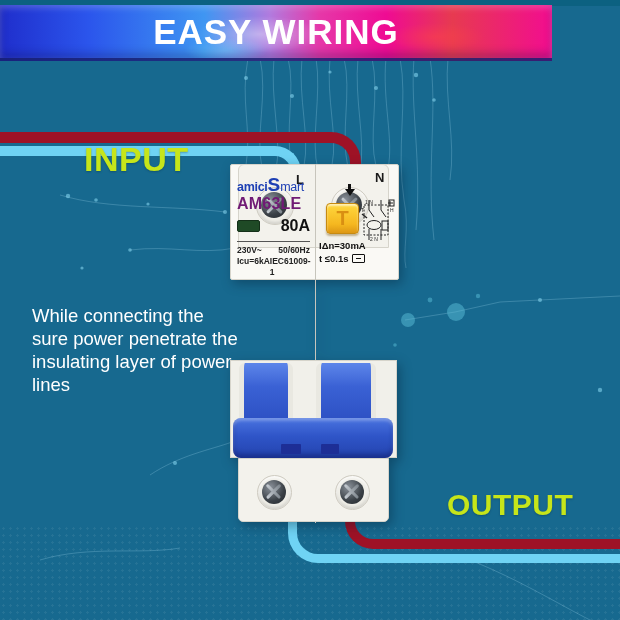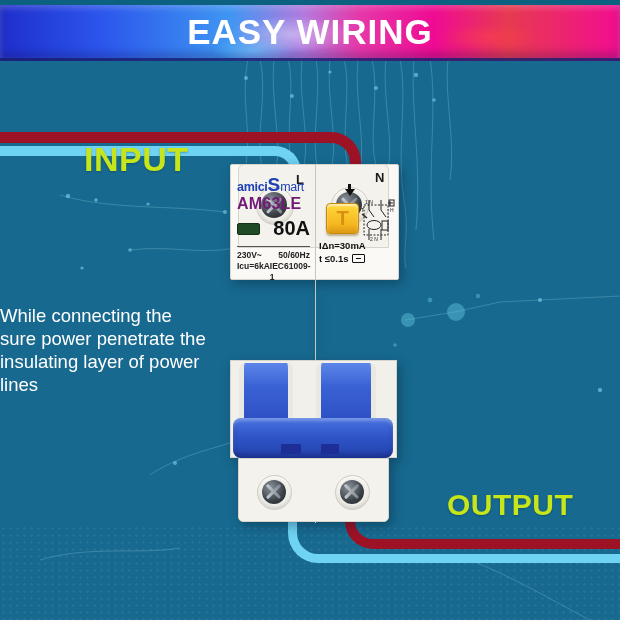--- a/index.html
+++ b/index.html
@@ -7,39 +7,39 @@
   #stage{position:relative;width:620px;height:620px;background:#17698f;overflow:hidden;}
 
   
   #deco-svg{position:absolute;left:0;top:0;z-index:1;}
   #dot-grid{position:absolute;left:0;top:525px;width:620px;height:95px;z-index:1;
     background-image:radial-gradient(rgba(255,255,255,0.14) 1px, transparent 1.4px);
     background-size:7px 7px;opacity:.45;}
 
   
   #banner-strip{position:absolute;left:0;top:0;width:620px;height:6px;background:#0c6181;z-index:4;}
-  #banner{position:absolute;left:0;top:5px;width:620px;height:53px;z-index:4;
+  #banner{position:absolute;left:0;top:5px;width:552px;height:53px;z-index:4;
     background:linear-gradient(90deg,#1f2ecc 0%,#2b55ec 16%,#3f96f2 37%,#b27ade 49%,#e637a8 58%,#ef0b93 70%,#e73a50 82%,#f20d90 100%);
     border-bottom:3px solid rgba(24,30,110,0.85);
     box-shadow:inset 0 3px 6px rgba(255,255,255,0.22), inset 0 -5px 8px rgba(10,10,70,0.25);
     display:flex;align-items:center;justify-content:center;}
   #banner .glow{position:absolute;inset:0;
     background:radial-gradient(90px 26px at 47% 55%, rgba(255,255,255,0.38), transparent 70%),
                radial-gradient(60px 18px at 41% 85%, rgba(120,220,255,0.45), transparent 70%),
                radial-gradient(70px 20px at 79% 60%, rgba(255,70,70,0.45), transparent 70%);}
   #banner h1{position:relative;margin:0;color:#ffffff;font-size:35px;font-weight:800;letter-spacing:1px;line-height:50px;}
 
   
   .big-label{position:absolute;z-index:5;color:#c6e51a;font-weight:800;letter-spacing:.5px;
     text-shadow:0 1px 2px rgba(0,40,60,.35);}
   #input-label{left:84px;top:140px;font-size:34px;}
   #output-label{left:447px;top:488px;font-size:30px;}
 
   
-  #description{position:absolute;left:0;top:304px;z-index:5;color:#ffffff;font-size:18.5px;line-height:23px;font-weight:400;}
+  #description{position:absolute;left:32px;top:304px;z-index:5;color:#ffffff;font-size:18.5px;line-height:23px;font-weight:400;}
 
   
   .wire{position:absolute;z-index:2;}
   #wire-in-live {left:0;top:132px;width:350px;height:48px;border-top:11px solid #9e1226;border-right:11px solid #9e1226;border-top-right-radius:30px;}
   #wire-in-neutral{left:0;top:146px;width:291px;height:40px;border-top:10px solid #6fd3f4;border-right:10px solid #6fd3f4;border-top-right-radius:26px;}
   #wire-out-live {left:345px;top:480px;width:275px;height:59px;border-left:10px solid #9e1226;border-bottom:10px solid #9e1226;border-bottom-left-radius:28px;}
   #wire-out-neutral{left:288px;top:480px;width:332px;height:74px;border-left:9px solid #6fd3f4;border-bottom:9px solid #6fd3f4;border-bottom-left-radius:30px;}
 
   
   #breaker{position:absolute;left:230px;top:164px;width:167px;height:359px;z-index:3;filter:drop-shadow(3px 4px 6px rgba(0,20,40,.35));}
@@ -65,21 +65,21 @@
 
   
   #pole-left{position:absolute;left:0;top:0;width:85px;height:100%;box-sizing:border-box;padding:14px 5px 0 7px;}
   #brand{color:#1e40b4;white-space:nowrap;line-height:14px;}
   #brand .b1{font-size:12.5px;font-weight:700;letter-spacing:-.3px;}
   #brand .bs{font-size:19px;font-weight:700;}
   #brand .b2{font-size:12.5px;font-weight:500;letter-spacing:-.3px;}
   #model{font-size:16px;font-weight:700;color:#701a75;letter-spacing:.2px;margin-top:1px;}
   #rating-row{display:flex;align-items:center;justify-content:space-between;margin-top:4px;}
   #status-window{width:21px;height:10px;background:#1f4a26;border:1px solid #143019;border-radius:2px;}
-  #rating{font-size:20px;font-weight:700;color:#111;}
+  #rating{font-size:16px;font-weight:700;color:#111;}
   #face-hr{border:none;border-top:1.5px solid #555;margin:6px 0 3px 0;}
   .spec-row{display:flex;justify-content:space-between;font-size:8.5px;font-weight:700;color:#222;line-height:11px;}
 
   
   #pole-right{position:absolute;left:85px;top:0;width:82px;height:100%;box-sizing:border-box;padding:8px 3px 0 5px;}
   #test-row{display:flex;justify-content:space-between;align-items:flex-start;}
   #test-label{font-size:9px;font-weight:700;color:#111;white-space:nowrap;}
   #ce-mark{font-size:12px;font-weight:500;color:#222;letter-spacing:2px;}
   #test-arrow{position:absolute;left:30px;top:20px;width:0;height:0;}
   #test-arrow .stem{position:absolute;left:3px;top:0;width:3px;height:6px;background:#111;}

